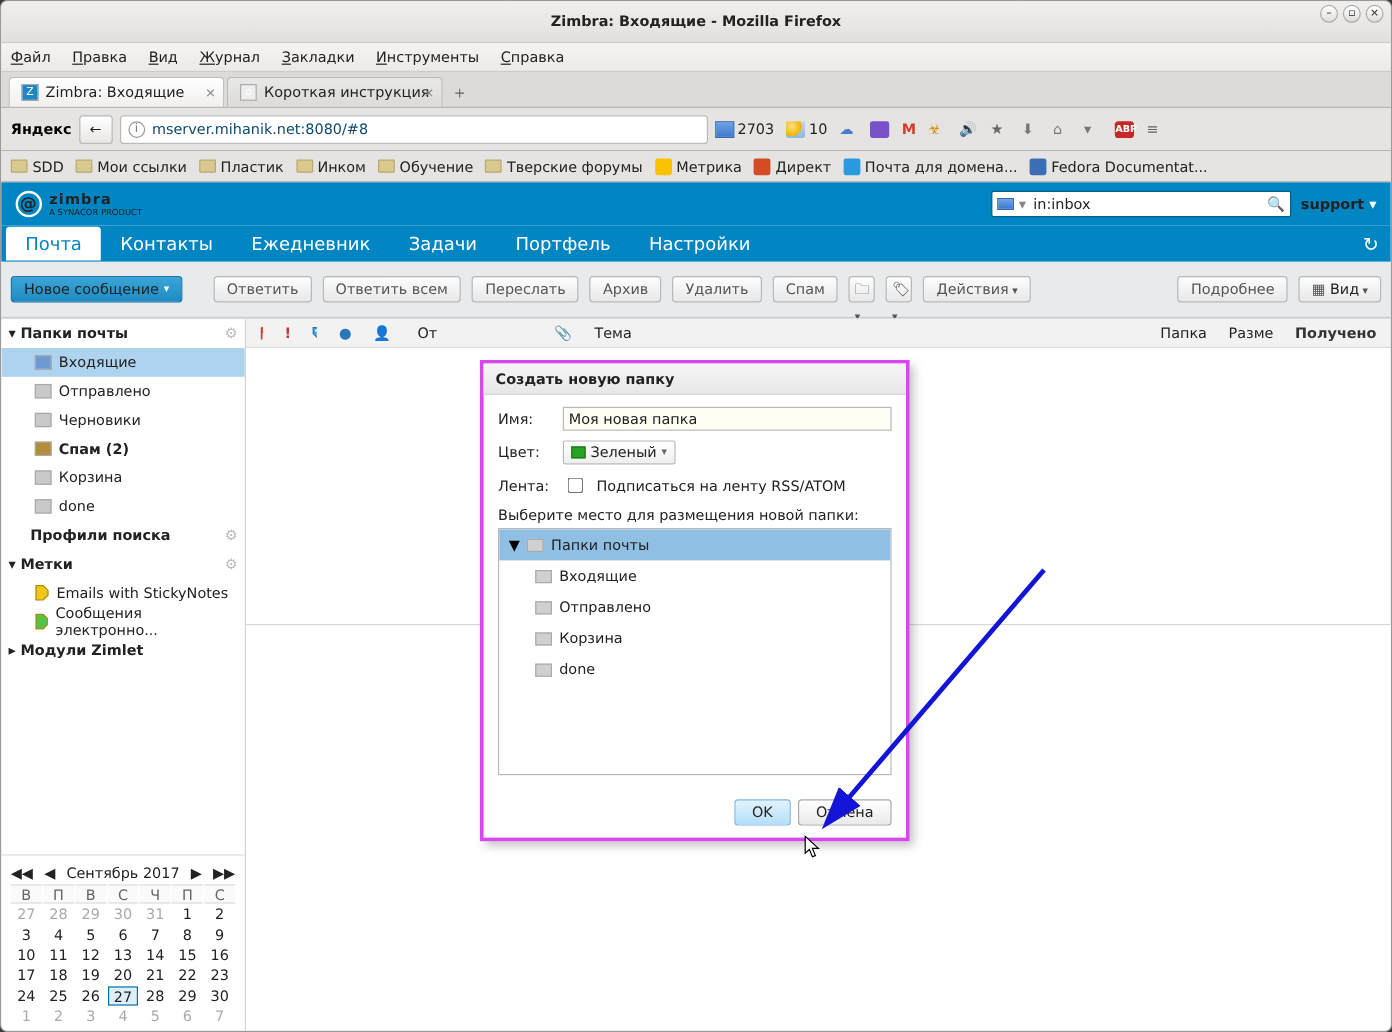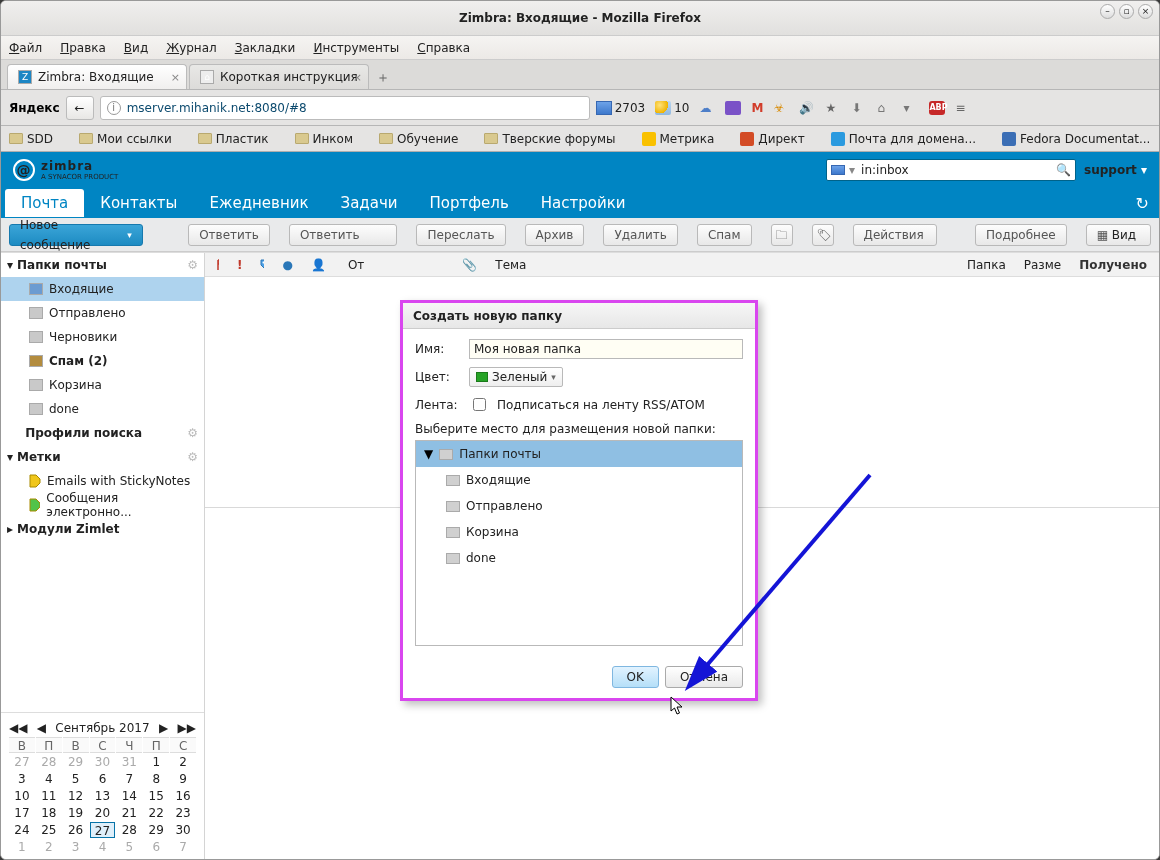--- a/index.html
+++ b/index.html
@@ -28,37 +28,37 @@
   .tab .close{position:absolute;right:6px;font-size:11px;color:#888;}
   .newtab{width:24px;height:22px;display:flex;align-items:center;justify-content:center;font-size:14px;color:#666;}
   .addrbar{height:36px;background:var(--chrome);display:flex;align-items:center;padding:4px 8px;gap:6px;border-bottom:1px solid var(--border);}
   .yandex{font-weight:bold;color:#000;}
   .navbtn{width:28px;height:24px;border:1px solid #bbb;border-radius:3px;background:linear-gradient(#fff,#e8e7e5);text-align:center;line-height:22px;}
   .url{flex:1;height:24px;border:1px solid #bbb;border-radius:3px;background:#fff;display:flex;align-items:center;padding:0 6px;gap:6px;max-width:490px;}
   .url .info{width:14px;height:14px;border:1px solid #999;border-radius:50%;font-size:10px;text-align:center;line-height:12px;color:#777;}
   .url-text{color:#0c4a6e;}
   .rt{display:flex;gap:10px;align-items:center;font-size:12px;color:#555;}
   .rt-ic{width:16px;height:14px;display:inline-block;}
-  .bookmarkbar{height:26px;background:var(--chrome);display:flex;align-items:center;gap:26px;padding:0 8px;border-bottom:1px solid #aeaeae;overflow:hidden;}
+  .bookmarkbar{height:26px;background:var(--chrome);display:flex;align-items:center;gap:10px;padding:0 8px;border-bottom:1px solid #aeaeae;overflow:hidden;}
   .bm{display:flex;align-items:center;gap:4px;cursor:default;white-space:nowrap;}
   .bm .ficon{width:14px;height:11px;background:#d9c98f;border:1px solid #b9a96f;border-radius:1px;}
   
   .zhead{height:36px;background:var(--blue);display:flex;align-items:center;padding:0 12px;color:#fff;justify-content:space-between;}
   .zlogo{font-size:18px;font-weight:bold;letter-spacing:1px;color:#fff;display:flex;align-items:center;gap:6px;}
   .zlogo .at{width:22px;height:22px;border:2px solid #fff;border-radius:50%;font-size:14px;line-height:18px;text-align:center;}
   .zlogo .sub{font-size:7px;letter-spacing:0;font-weight:normal;display:block;}
   .zsearch{display:flex;align-items:center;gap:8px;}
   .zsearch-box{width:250px;height:22px;background:#fff;border:1px solid #006289;border-radius:2px;display:flex;align-items:center;padding:0 4px;gap:4px;}
   .zsearch-box input{border:none;outline:none;flex:1;background:transparent;font-size:12px;}
   .support{color:#fff;font-weight:bold;}
   .ztabs{height:30px;background:var(--blue);display:flex;align-items:center;padding:0 4px;gap:0;position:relative;}
   .ztab{height:28px;padding:0 16px;color:#fff;font-size:15px;display:flex;align-items:center;cursor:default;}
   .ztab.active{background:#fff;color:var(--blue);border-radius:3px 3px 0 0;}
   .reload{position:absolute;right:10px;top:6px;color:#fff;font-size:16px;}
-  .ztoolbar{height:34px;background:#e9eaeb;border-bottom:1px solid #ccc;display:flex;align-items:center;padding:0 8px;gap:19px;}
+  .ztoolbar{height:47px;background:#e9eaeb;border-bottom:1px solid #ccc;display:flex;align-items:center;padding:0 8px;gap:9px;}
   .zbtn{height:22px;border:1px solid #b9b9b9;border-radius:3px;background:linear-gradient(#fdfdfd,#e8e8e8);padding:0 10px;line-height:20px;cursor:default;color:#555;}
   .zbtn.primary{background:linear-gradient(#3ba5d8,#1d8bc2);color:#fff;border-color:#1679ae;padding:0 10px;display:flex;align-items:center;gap:4px;}
   .zbtn.menu::after{content:" ▾";font-size:9px;}
   .zbtn-ic{width:22px;padding:0 4px;}
   .spacer{flex:1;}
   .zbody{flex:1;display:flex;overflow:hidden;border-top:1px solid #ddd;}
   .zside{width:204px;background:#fff;border-right:1px solid #d4d4d4;display:flex;flex-direction:column;overflow:hidden;}
   .shead{height:24px;display:flex;align-items:center;padding:0 6px;font-weight:bold;gap:4px;}
   .sgear{margin-left:auto;color:#bbb;}
   .folder{height:24px;display:flex;align-items:center;gap:6px;padding:0 6px 0 28px;cursor:default;}

